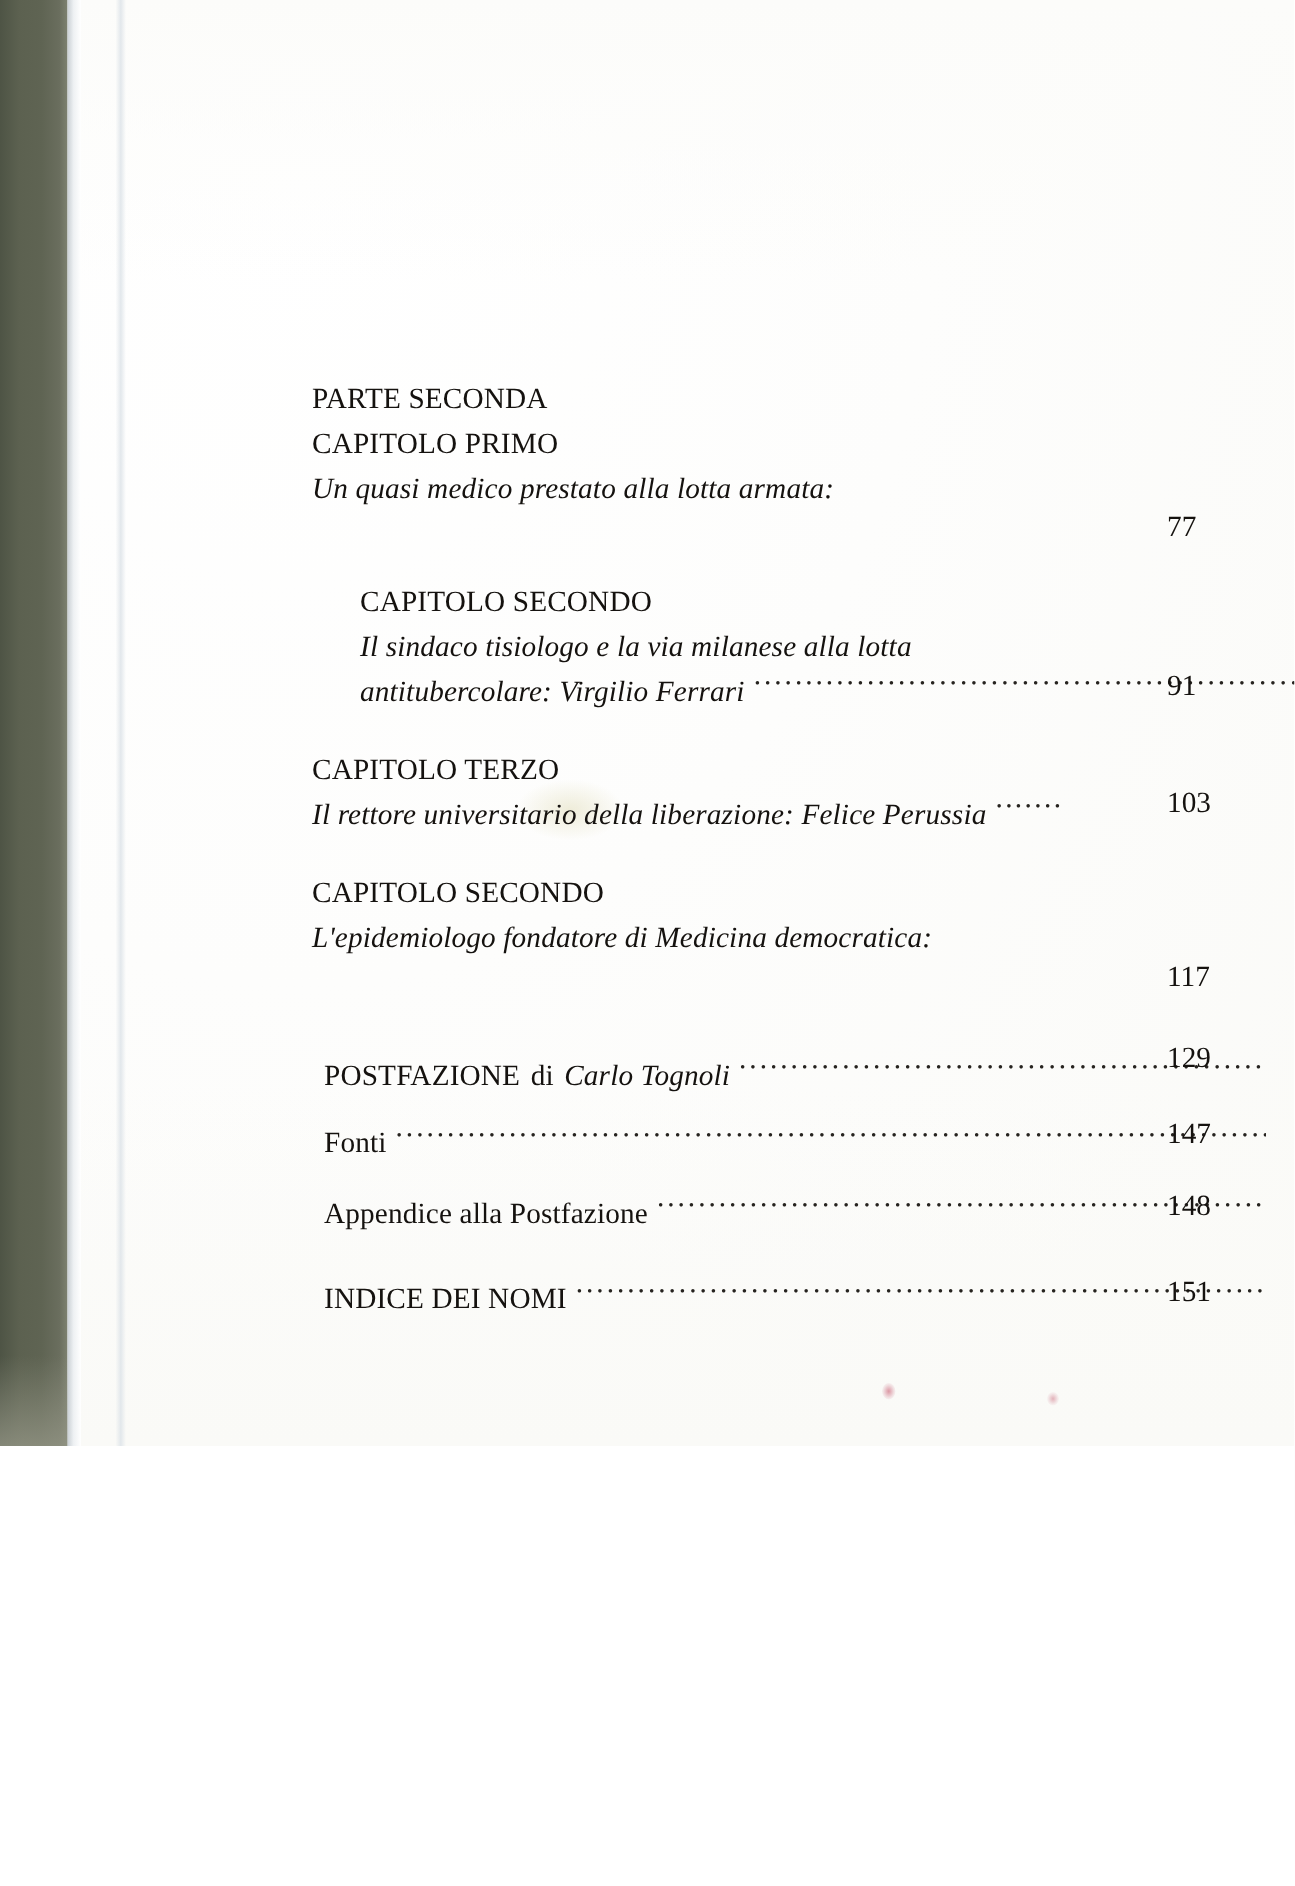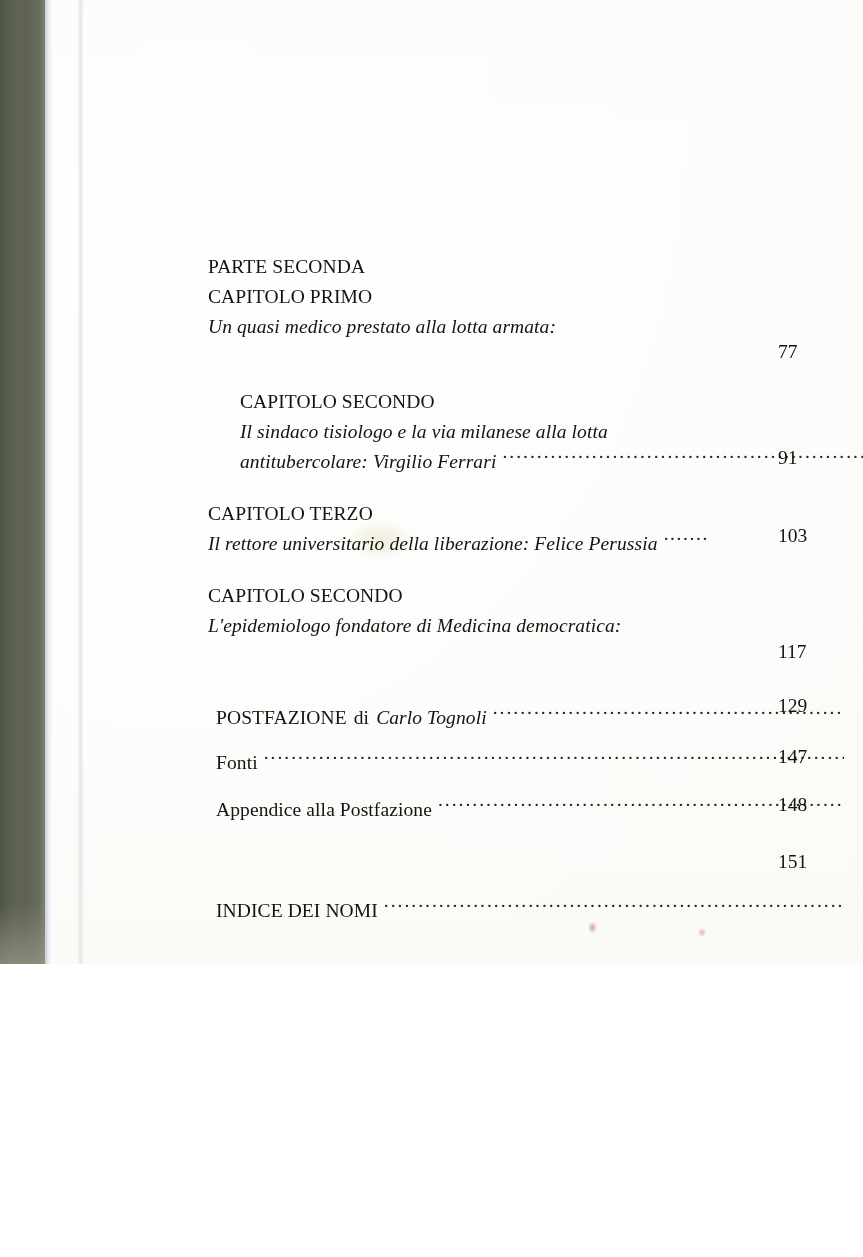--- a/index.html
+++ b/index.html
@@ -239,21 +239,21 @@
     <div class="pageno" style="left:778px; top:742px;">147</div>
 
     <div class="block indented" style="top:795px;">
       <div class="line">
         <span class="text rom">Appendice alla Postfazione</span>
         <span class="leader"></span>
       </div>
     </div>
     <div class="pageno" style="left:778px; top:790px;">148</div>
 
-    <div class="block indented" style="top:896px;text-align:right;">
+    <div class="block indented" style="top:852px;text-align:right;">
       <div class="line">
         <span class="text rom">INDICE DEI NOMI</span>
         <span class="leader"></span>
       </div>
     </div>
     <div class="pageno" style="left:778px; top:847px;">151</div>
 
   </div>
 
   <div class="speck a"></div>

